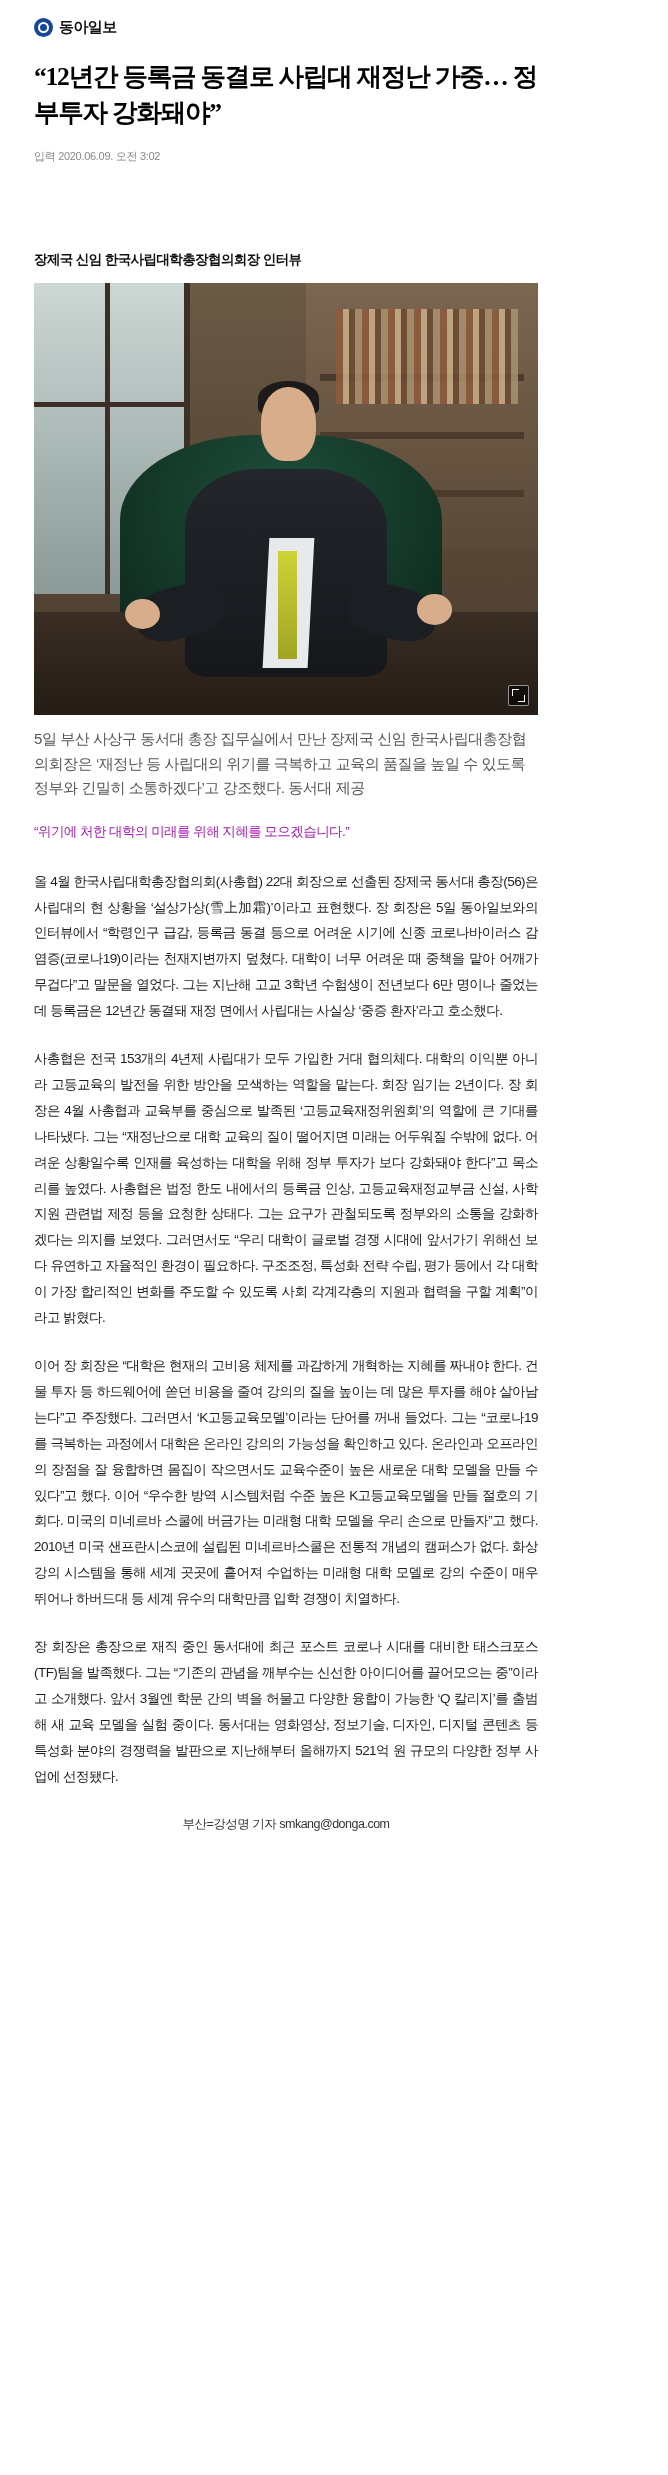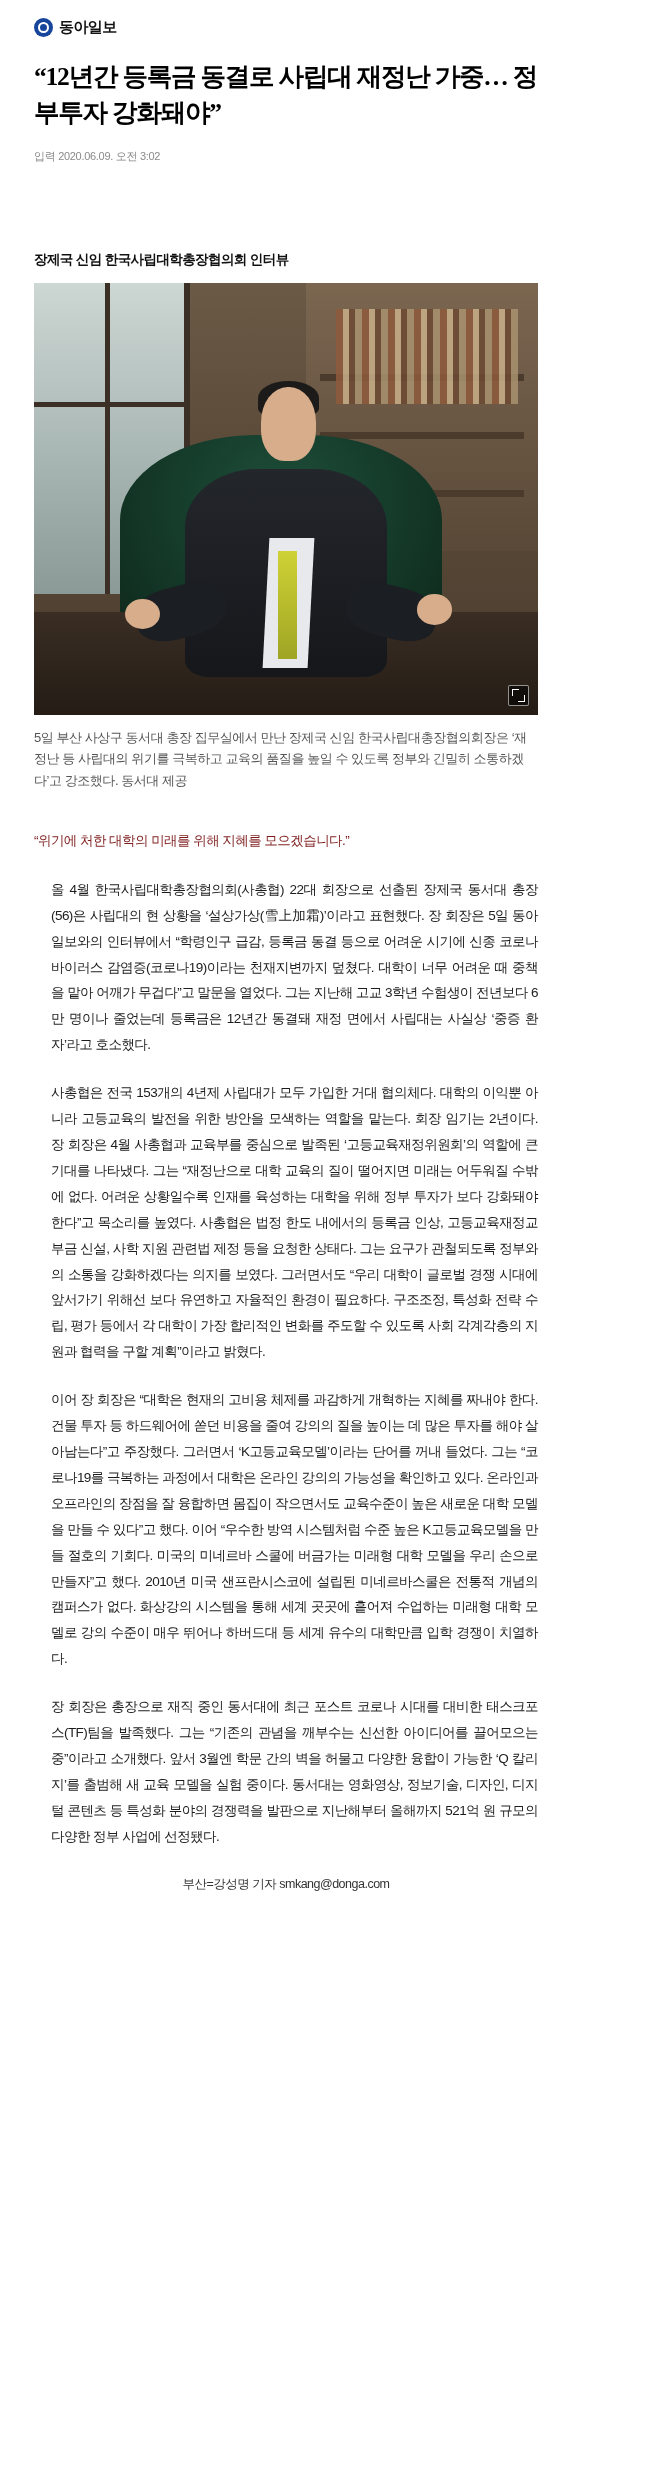--- a/index.html
+++ b/index.html
@@ -259,41 +259,41 @@
   }
   .photo-expand::before {
     left: 3px; top: 3px;
     border-right: none; border-bottom: none;
   }
   .photo-expand::after {
     right: 3px; bottom: 3px;
     border-left: none; border-top: none;
   }
   .caption {
-    font-size: 13px;
+    font-size: 15px;
     line-height: 1.62;
     color: #555555;
     letter-spacing: -0.45px;
-    margin-bottom: 38px;
+    margin-bottom: 20px;
   }
 
   
   .lead {
     font-size: 13.5px;
     line-height: 1.8;
     letter-spacing: -0.55px;
-    color: #7f1d1d;
+    color: #a21caf;
     margin: 0 0 24px 0;
   }
   .para {
     font-size: 13.5px;
     line-height: 1.92;
     letter-spacing: -0.55px;
     color: #1c1c1c;
-    margin: 0 0 22px 17px;
+    margin: 0 0 22px 0;
     text-align: justify;
   }
   .para:last-of-type { margin-bottom: 26px; }
   .reporter {
     font-size: 12.5px;
     letter-spacing: -0.5px;
     color: #333333;
     margin-top: 4px;
     text-align: center;
   }
@@ -304,21 +304,21 @@
 <div class="page">
 
   <div class="masthead">
     <span class="masthead-mark"></span>
     <span class="masthead-name">동아일보</span>
   </div>
 
   <h1 class="headline">“12년간 등록금 동결로 사립대 재정난 가중… 정부투자 강화돼야”</h1>
   <div class="byline-date">입력 2020.06.09. 오전 3:02</div>
 
-  <div class="subhead">장제국 신임 한국사립대학총장협의회 인터뷰</div>
+  <div class="subhead">장제국 신임 한국사립대학총장협의회장 인터뷰</div>
 
   <div class="photo-wrap">
     <div class="photo">
       <div class="ph-bg"></div>
       <div class="ph-window"></div>
       <div class="ph-shelf"></div>
       <div class="ph-books"></div>
       <div class="ph-chair"></div>
       <div class="ph-desk"></div>
       <div class="ph-person-body"></div>

